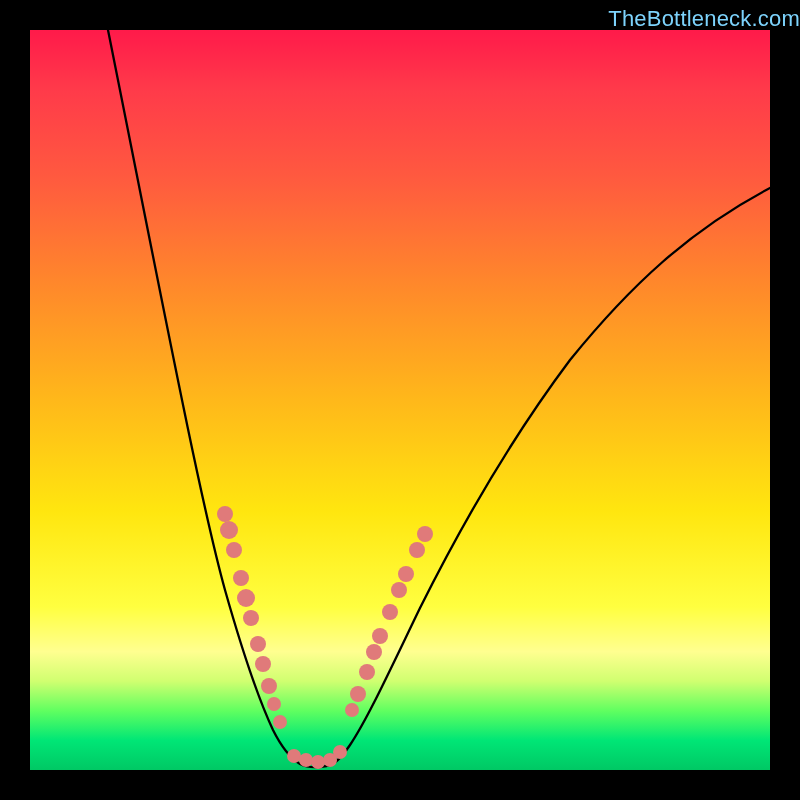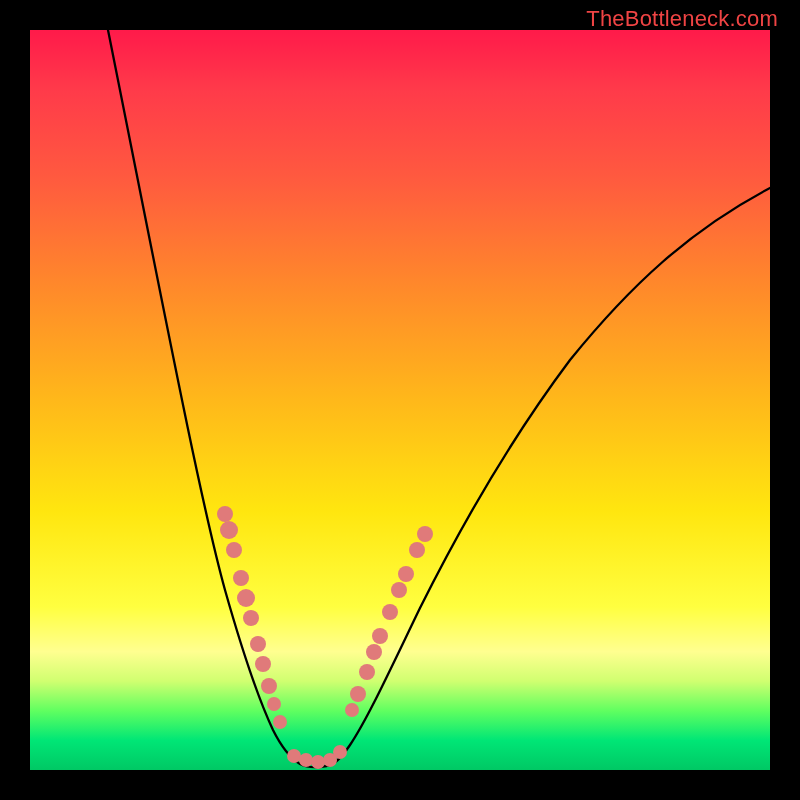--- a/index.html
+++ b/index.html
@@ -27,25 +27,25 @@
       #ffff90 84%,
       #d0ff70 88%,
       #60ff60 92%,
       #00e676 96%,
       #00c864 100%
     );
   }
   .watermark {
     position: absolute;
     top: 6px;
-    right: 22px;
+    right: 0;
     font-family: Arial, Helvetica, sans-serif;
     font-size: 22px;
     font-weight: 500;
-    color: #ef4444;
+    color: #7dd3fc;
     letter-spacing: 0.2px;
   }
   .curve-svg {
     position: absolute;
     left: 0; top: 0;
     width: 740px; height: 740px;
   }
   .curve { fill: none; stroke: #000; stroke-width: 2.3; stroke-linecap: round; }
   .marker {
     fill: #e07a7a;

